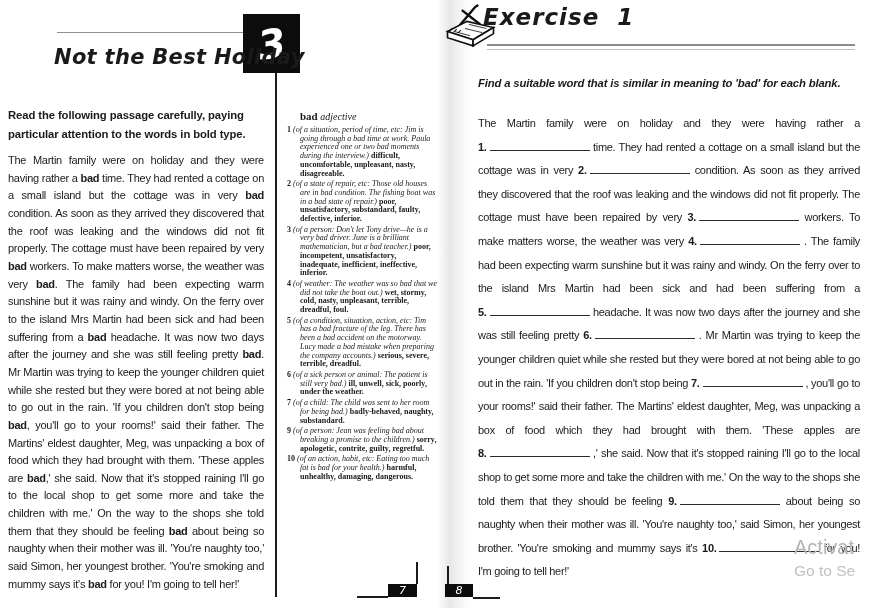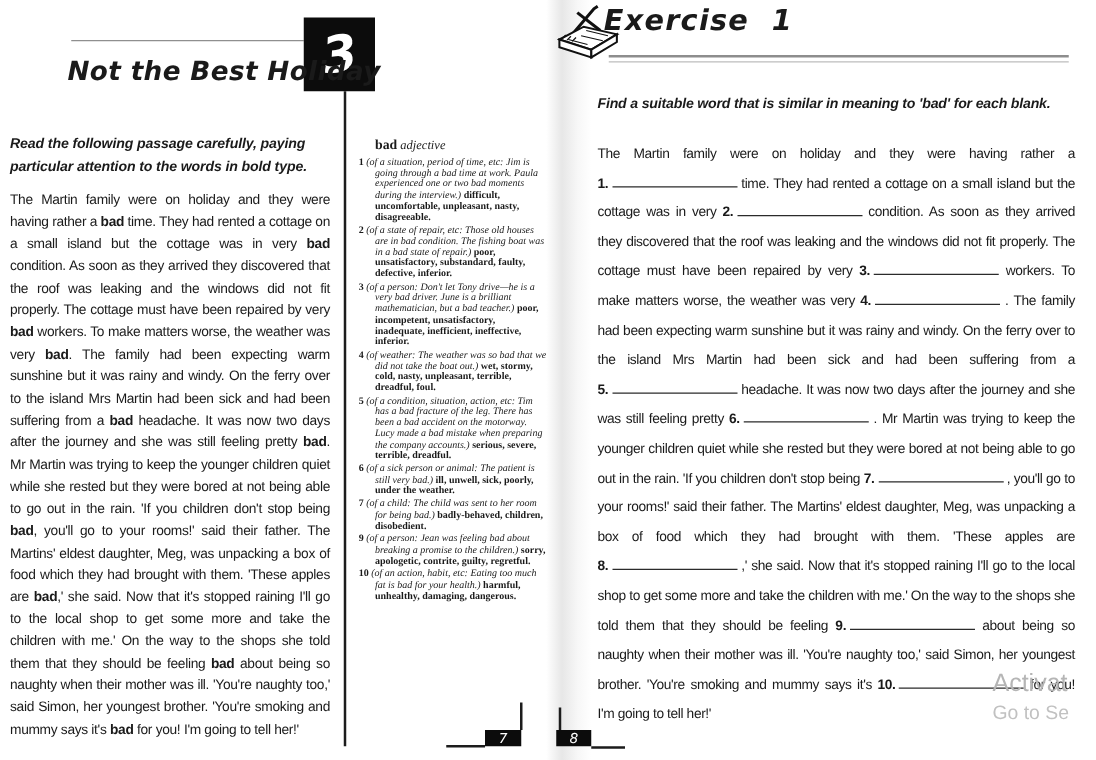--- a/index.html
+++ b/index.html
@@ -11,21 +11,21 @@
   
   .title-line{position:absolute;left:57px;top:32px;width:186px;height:1px;background:#8f8f8f;}
   .chapter-box{position:absolute;left:243px;top:14px;width:57px;height:59px;background:#0c0c0c;
     display:flex;align-items:center;justify-content:center;}
   .chapter-box span{color:#fff;font-family:"DejaVu Sans",sans-serif;font-weight:bold;font-style:italic;
     font-size:40px;transform:rotate(-9deg);line-height:1;}
   .v-rule{position:absolute;left:275px;top:73px;width:2px;height:524px;background:#1c1c1c;}
   .page-title{position:absolute;left:54px;top:45px;font-family:"DejaVu Sans",sans-serif;
     font-weight:bold;font-style:italic;font-size:21px;letter-spacing:.3px;white-space:nowrap;}
   .read-instruction{position:absolute;left:8px;top:106px;width:248px;
-    font-weight:bold;font-style:italic;font-size:11.3px;line-height:18.5px;letter-spacing:-.1px;}
+    font-weight:bold;font-size:11.3px;line-height:18.5px;letter-spacing:-.1px;}
   .passage{position:absolute;left:8px;top:152px;width:256px;font-size:11px;line-height:17.65px;
     text-align:justify;letter-spacing:-.25px;}
   .passage b{font-weight:700;}
   
   .meaning{position:absolute;left:287px;top:103px;width:150px;}
   .meaning-head{display:flex;align-items:center;gap:2px;
     font-weight:bold;font-style:italic;font-size:13.5px;letter-spacing:.2px;white-space:nowrap;}
   .meaning-head svg{flex:0 0 auto;}
   .headword-line{margin-top:7px;margin-left:13px;font-family:"Liberation Serif",serif;font-size:10px;}
   .headword-line .hw{font-weight:bold;font-size:11px;}
@@ -84,21 +84,21 @@
       <span class="hw">bad</span>
       <span class="pos">adjective</span>
     </div>
     <div class="entries">
         <div class="entry"><span class="enum">1</span><span class="gloss"> (of a situation, period of time, etc: Jim is going through a bad time at work. Paula experienced one or two bad moments during the interview.) </span><span class="syn">difficult, uncomfortable, unpleasant, nasty, disagreeable.</span></div>
         <div class="entry"><span class="enum">2</span><span class="gloss"> (of a state of repair, etc: Those old houses are in bad condition. The fishing boat was in a bad state of repair.) </span><span class="syn">poor, unsatisfactory, substandard, faulty, defective, inferior.</span></div>
         <div class="entry"><span class="enum">3</span><span class="gloss"> (of a person: Don't let Tony drive—he is a very bad driver. June is a brilliant mathematician, but a bad teacher.) </span><span class="syn">poor, incompetent, unsatisfactory, inadequate, inefficient, ineffective, inferior.</span></div>
         <div class="entry"><span class="enum">4</span><span class="gloss"> (of weather: The weather was so bad that we did not take the boat out.) </span><span class="syn">wet, stormy, cold, nasty, unpleasant, terrible, dreadful, foul.</span></div>
         <div class="entry"><span class="enum">5</span><span class="gloss"> (of a condition, situation, action, etc: Tim has a bad fracture of the leg. There has been a bad accident on the motorway. Lucy made a bad mistake when preparing the company accounts.) </span><span class="syn">serious, severe, terrible, dreadful.</span></div>
         <div class="entry"><span class="enum">6</span><span class="gloss"> (of a sick person or animal: The patient is still very bad.) </span><span class="syn">ill, unwell, sick, poorly, under the weather.</span></div>
-        <div class="entry"><span class="enum">7</span><span class="gloss"> (of a child: The child was sent to her room for being bad.) </span><span class="syn">badly-behaved, children, disobedient.</span></div>
+        <div class="entry"><span class="enum">7</span><span class="gloss"> (of a child: The child was sent to her room for being bad.) </span><span class="syn">badly-behaved, naughty, substandard.</span></div>
         <div class="entry"><span class="enum">9</span><span class="gloss"> (of a person: Jean was feeling bad about breaking a promise to the children.) </span><span class="syn">sorry, apologetic, contrite, guilty, regretful.</span></div>
         <div class="entry"><span class="enum">10</span><span class="gloss"> (of an action, habit, etc: Eating too much fat is bad for your health.) </span><span class="syn">harmful, unhealthy, damaging, dangerous.</span></div>
       </div>
   </div>
 
   <div class="corner-line line-v7"></div>
   <div class="corner-line line-h7"></div>
   <div class="pagebox pagebox-7">
     <span>7</span>
   </div>

